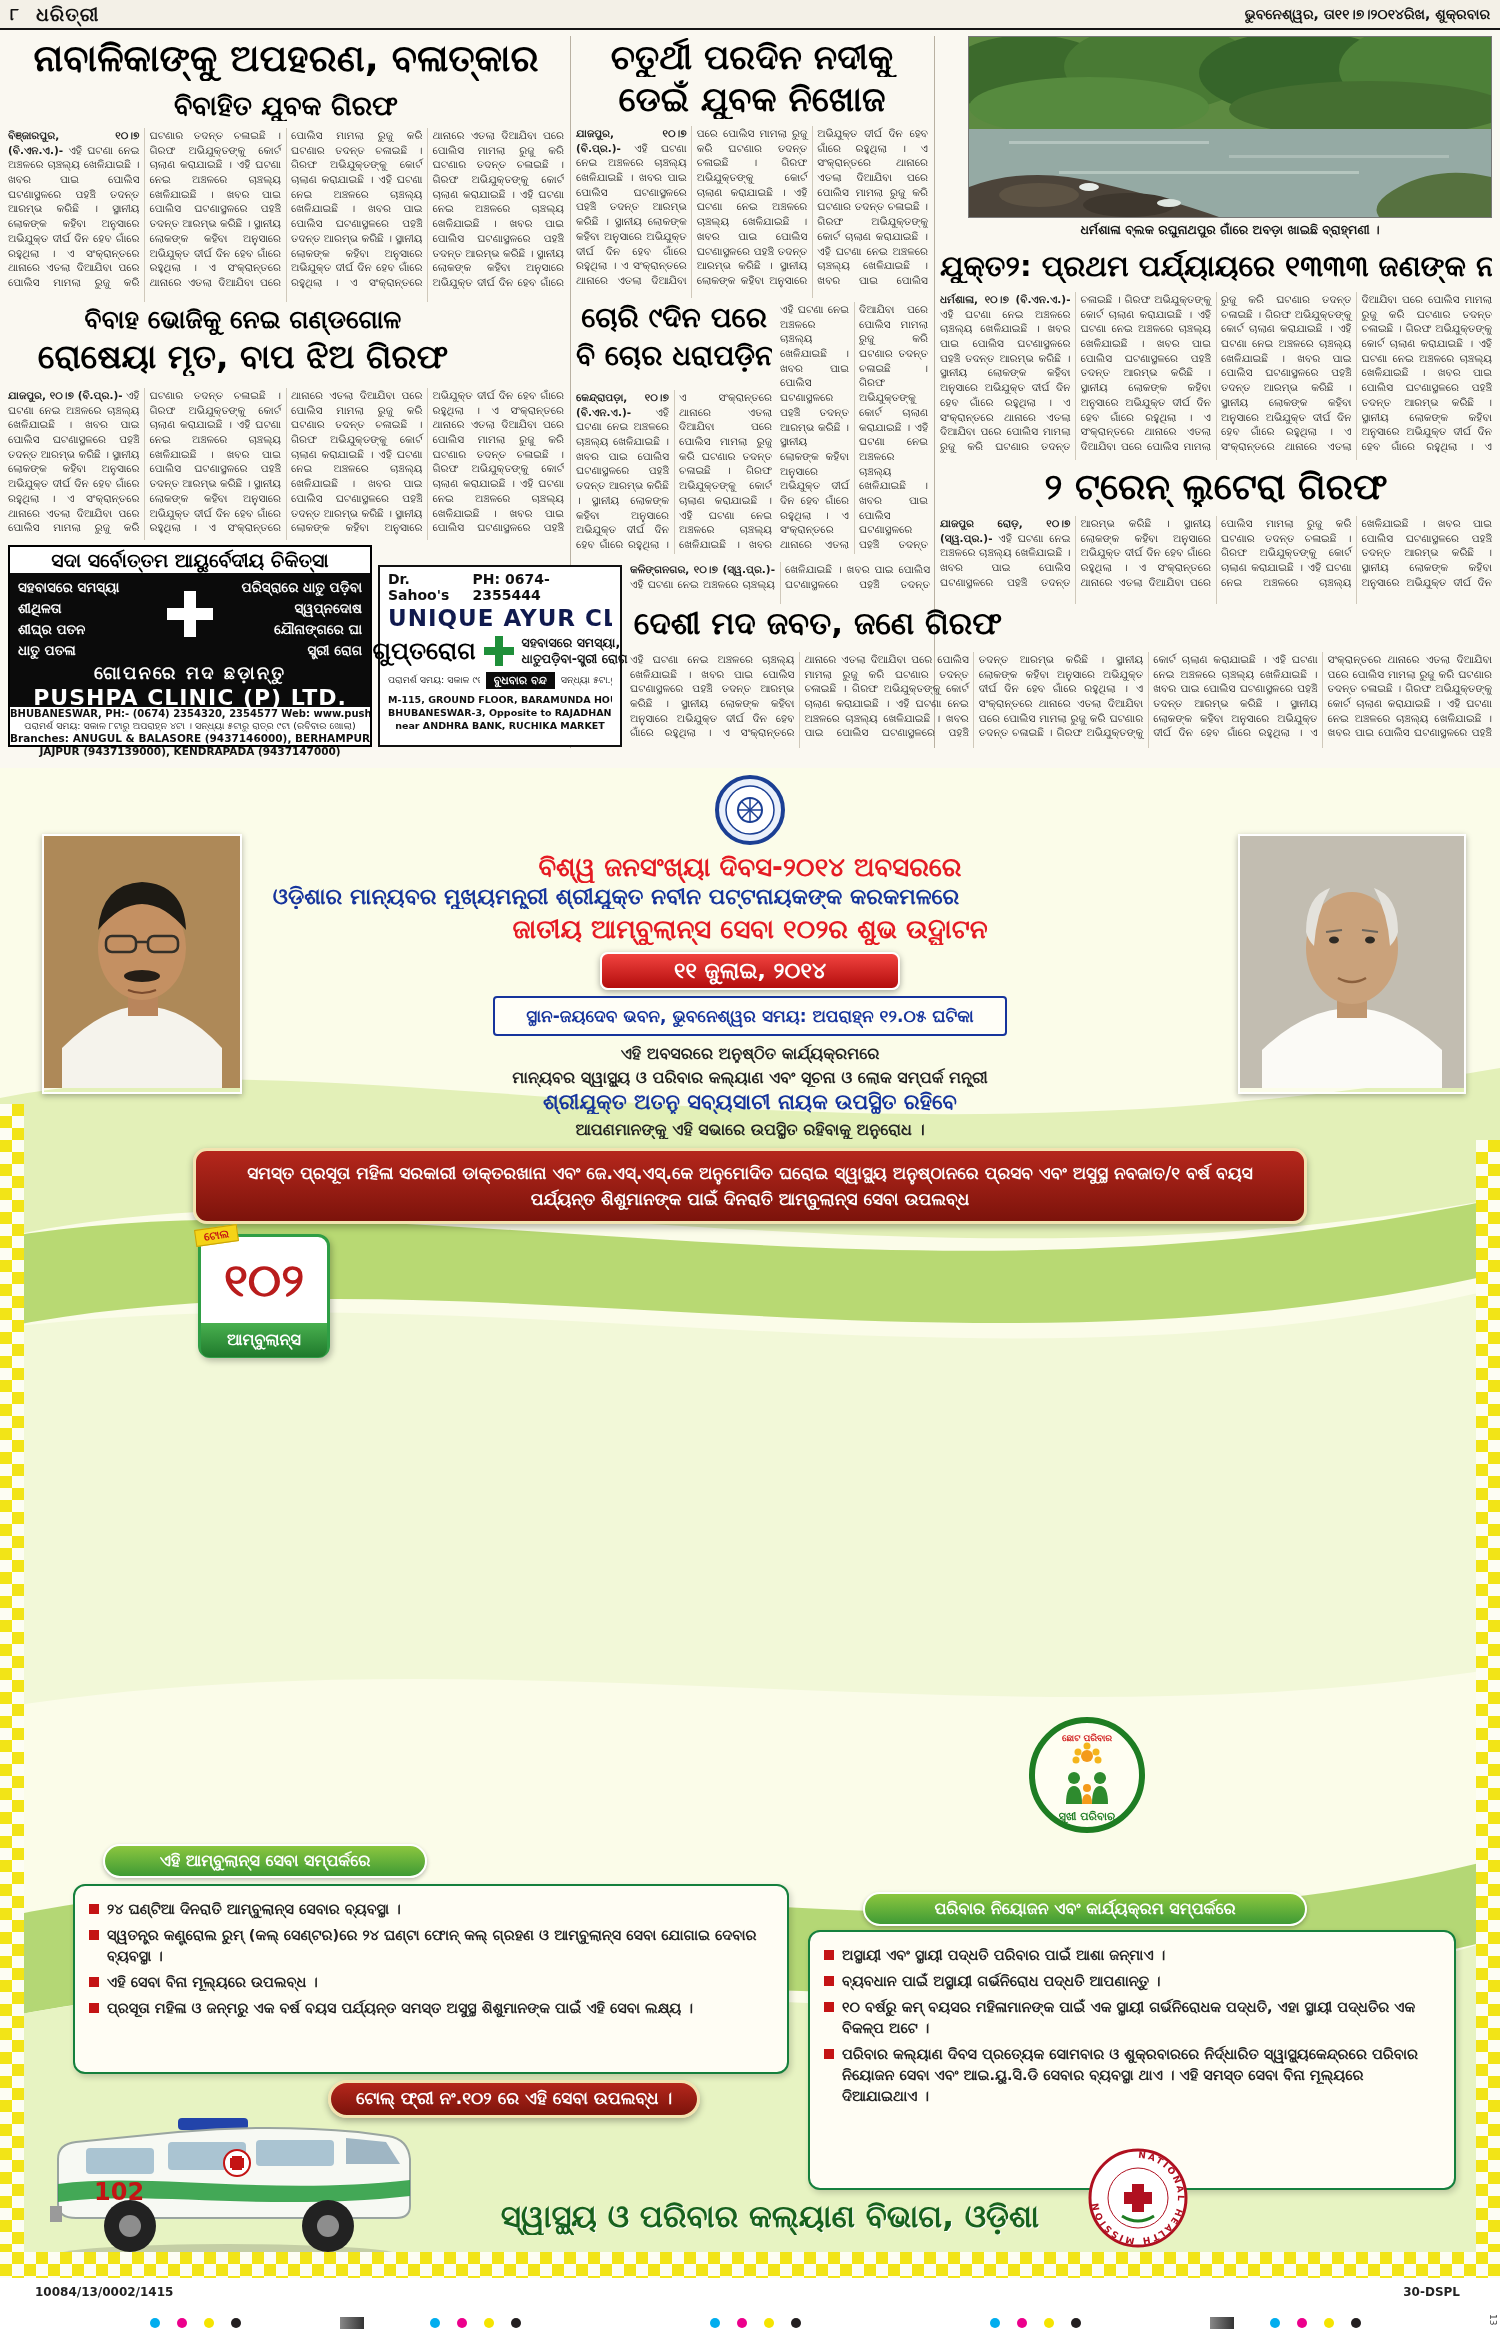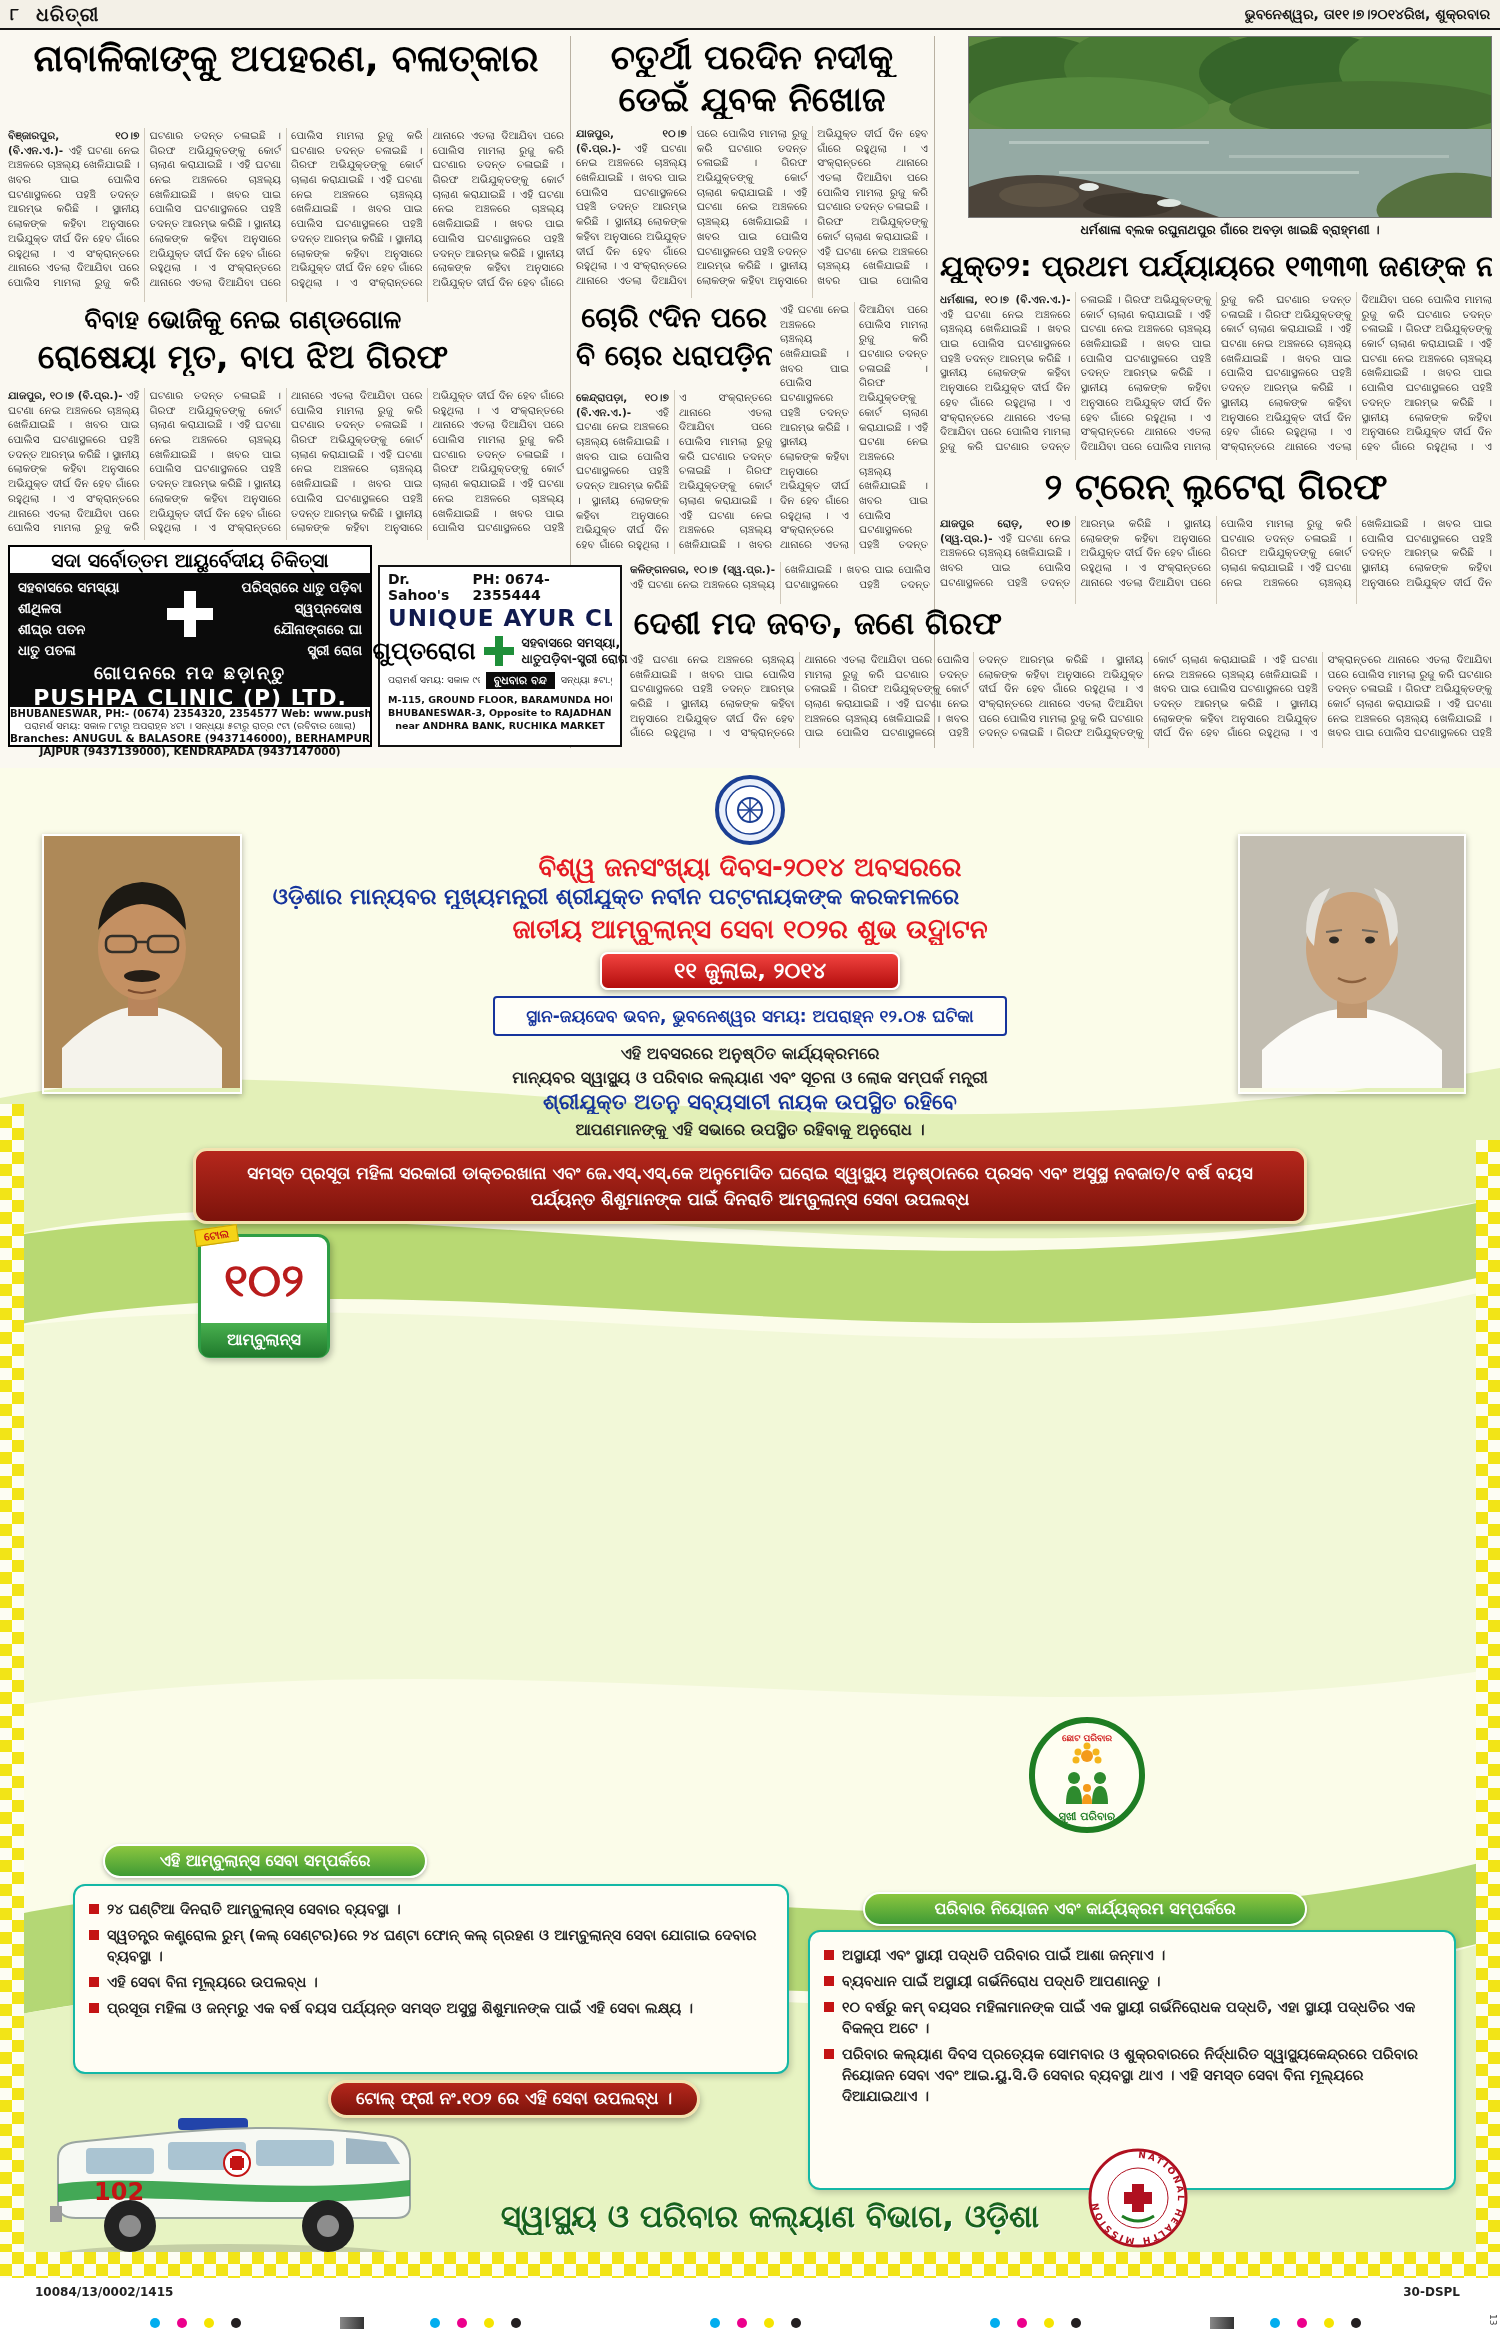--- a/index.html
+++ b/index.html
@@ -62,21 +62,21 @@
   .g-blue { font-weight:800; color:#16349c; text-align:center; white-space:nowrap; overflow:hidden; }
   .g-dark { font-weight:bold; color:#222; text-align:center; white-space:nowrap; overflow:hidden; }
   .datebox { background:linear-gradient(#f1433f,#b30d0d); color:#fff; border-radius:8px; border:2px solid #fff;
              box-shadow:0 2px 6px rgba(0,0,0,.35); font-size:22px; font-weight:800; text-align:center; line-height:34px; }
   .venuebox { background:#fffef7; border:2px solid #16349c; color:#16349c; font-weight:800; font-size:17px;
               text-align:center; line-height:36px; border-radius:4px; white-space:nowrap; overflow:hidden; }
   .maroon { background:linear-gradient(#b5271c,#7c130b); border:3px solid #f2e3b0; border-radius:14px; color:#fff;
             font-weight:bold; text-align:center; box-shadow:0 3px 7px rgba(0,0,0,.3); }
   .pill { background:linear-gradient(#8cc63f,#3f9b35); border:2px solid #fff; border-radius:18px; color:#fff;
           font-weight:bold; text-align:center; box-shadow:0 2px 4px rgba(0,0,0,.25); font-size:16px; white-space:nowrap; overflow:hidden; }
-  .infobox { background:#fffdf4; border:2px solid #14b8a6; border-radius:12px; box-shadow:2px 3px 6px rgba(0,0,0,.18); padding:8px 14px; overflow:hidden; }
+  .infobox { background:#fffdf4; border:2px solid #15803d; border-radius:12px; box-shadow:2px 3px 6px rgba(0,0,0,.18); padding:8px 14px; overflow:hidden; }
   .bullet { display:flex; gap:8px; font-weight:bold; font-size:14.5px; line-height:1.45; color:#222; margin:5px 0; }
   .bullet::before { content:""; flex:0 0 auto; width:10px; height:10px; background:#c41414; margin-top:5px; }
   .checker { background:repeating-conic-gradient(#f2e417 0 25%, #fdfdf3 0 50%); background-size:24px 24px; }
   .logo102 { border:3px solid #2f9e45; border-radius:12px; background:#fff; box-shadow:2px 3px 6px rgba(0,0,0,.25); overflow:visible; }
   .logo102 .tag { position:absolute; left:-6px; top:-10px; background:#f5d317; color:#c41414; font-size:11px; font-weight:bold;
                   padding:1px 8px; transform:rotate(-8deg); border:1px solid #c9a40a; }
   .logo102 .num { font-size:46px; font-weight:800; color:#b91c1c; text-align:center; line-height:86px; }
   .logo102 .lbl { background:linear-gradient(#49b04f,#1f7a2c); color:#fff; font-size:16px; font-weight:bold;
                   text-align:center; line-height:34px; border-radius:0 0 8px 8px; white-space:nowrap; overflow:hidden; }
   .dept { font-size:31px; font-weight:800; color:#17611d; text-align:center; text-shadow:1px 1px 0 #ffffff; white-space:nowrap; overflow:hidden; }
@@ -99,20 +99,21 @@
   <header class="np-head">
     <span class="pgnum">୮</span>
     <span class="masthead">ଧରିତ୍ରୀ</span>
     <span class="np-date">ଭୁବନେଶ୍ୱର, ତା୧୧।୭।୨୦୧୪ରିଖ, ଶୁକ୍ରବାର</span>
   </header>
 
   <div class="vrule" style="left:570px;top:36px;height:712px"></div>
   <div class="vrule" style="left:934px;top:36px;height:712px"></div>
 
   <div class="abs hl" style="left:8px;top:38px;width:556px;font-size:37px">ନାବାଳିକାଙ୍କୁ ଅପହରଣ, ବଳାତ୍କାର</div>
+  <div class="abs hl" style="left:8px;top:90px;width:556px;font-size:27px">ବିବାହିତ ଯୁବକ ଗିରଫ</div>
   <div class="abs body-cols cols4" style="left:8px;top:128px;width:556px;height:174px">
     <span class="dl">ବିଞ୍ଜାରପୁର, ୧୦।୭ (ବି.ଏନ.ଏ.)-</span>
     <span>ଏହି ଘଟଣା ନେଇ ଅଞ୍ଚଳରେ ଚାଞ୍ଚଲ୍ୟ ଖେଳିଯାଇଛି । ଖବର ପାଇ ପୋଲିସ ଘଟଣାସ୍ଥଳରେ ପହଞ୍ଚି ତଦନ୍ତ ଆରମ୍ଭ କରିଛି । ସ୍ଥାନୀୟ ଲୋକଙ୍କ କହିବା ଅନୁସାରେ ଅଭିଯୁକ୍ତ ଦୀର୍ଘ ଦିନ ହେବ ଗାଁରେ ରହୁଥିଲା । ଏ ସଂକ୍ରାନ୍ତରେ ଥାନାରେ ଏତଲା ଦିଆଯିବା ପରେ ପୋଲିସ ମାମଲା ରୁଜୁ କରି ଘଟଣାର ତଦନ୍ତ ଚଳାଇଛି । ଗିରଫ ଅଭିଯୁକ୍ତଙ୍କୁ କୋର୍ଟ ଚାଲାଣ କରାଯାଇଛି । ଏହି ଘଟଣା ନେଇ ଅଞ୍ଚଳରେ ଚାଞ୍ଚଲ୍ୟ ଖେଳିଯାଇଛି । ଖବର ପାଇ ପୋଲିସ ଘଟଣାସ୍ଥଳରେ ପହଞ୍ଚି ତଦନ୍ତ ଆରମ୍ଭ କରିଛି । ସ୍ଥାନୀୟ ଲୋକଙ୍କ କହିବା ଅନୁସାରେ ଅଭିଯୁକ୍ତ ଦୀର୍ଘ ଦିନ ହେବ ଗାଁରେ ରହୁଥିଲା । ଏ ସଂକ୍ରାନ୍ତରେ ଥାନାରେ ଏତଲା ଦିଆଯିବା ପରେ ପୋଲିସ ମାମଲା ରୁଜୁ କରି ଘଟଣାର ତଦନ୍ତ ଚଳାଇଛି । ଗିରଫ ଅଭିଯୁକ୍ତଙ୍କୁ କୋର୍ଟ ଚାଲାଣ କରାଯାଇଛି । ଏହି ଘଟଣା ନେଇ ଅଞ୍ଚଳରେ ଚାଞ୍ଚଲ୍ୟ ଖେଳିଯାଇଛି । ଖବର ପାଇ ପୋଲିସ ଘଟଣାସ୍ଥଳରେ ପହଞ୍ଚି ତଦନ୍ତ ଆରମ୍ଭ କରିଛି । ସ୍ଥାନୀୟ ଲୋକଙ୍କ କହିବା ଅନୁସାରେ ଅଭିଯୁକ୍ତ ଦୀର୍ଘ ଦିନ ହେବ ଗାଁରେ ରହୁଥିଲା । ଏ ସଂକ୍ରାନ୍ତରେ ଥାନାରେ ଏତଲା ଦିଆଯିବା ପରେ ପୋଲିସ ମାମଲା ରୁଜୁ କରି ଘଟଣାର ତଦନ୍ତ ଚଳାଇଛି । ଗିରଫ ଅଭିଯୁକ୍ତଙ୍କୁ କୋର୍ଟ ଚାଲାଣ କରାଯାଇଛି । ଏହି ଘଟଣା ନେଇ ଅଞ୍ଚଳରେ ଚାଞ୍ଚଲ୍ୟ ଖେଳିଯାଇଛି । ଖବର ପାଇ ପୋଲିସ ଘଟଣାସ୍ଥଳରେ ପହଞ୍ଚି ତଦନ୍ତ ଆରମ୍ଭ କରିଛି । ସ୍ଥାନୀୟ ଲୋକଙ୍କ କହିବା ଅନୁସାରେ ଅଭିଯୁକ୍ତ ଦୀର୍ଘ ଦିନ ହେବ ଗାଁରେ ରହୁଥିଲା । ଏ ସଂକ୍ରାନ୍ତରେ ଥାନାରେ ଏତଲା ଦିଆଯିବା ପରେ ପୋଲିସ ମାମଲା ରୁଜୁ କରି ଘଟଣାର ତଦନ୍ତ ଚଳାଇଛି । ଗିରଫ ଅଭିଯୁକ୍ତଙ୍କୁ କୋର୍ଟ ଚାଲାଣ କରାଯାଇଛି । ଏହି ଘଟଣା ନେଇ ଅଞ୍ଚଳରେ ଚାଞ୍ଚଲ୍ୟ ଖେଳିଯାଇଛି । ଖବର ପାଇ ପୋଲିସ ଘଟଣାସ୍ଥଳରେ ପହଞ୍ଚି ତଦନ୍ତ ଆରମ୍ଭ କରିଛି । ସ୍ଥାନୀୟ ଲୋକଙ୍କ କହିବା ଅନୁସାରେ ଅଭିଯୁକ୍ତ ଦୀର୍ଘ ଦିନ ହେବ ଗାଁରେ ରହୁଥିଲା । ଏ ସଂକ୍ରାନ୍ତରେ ଥାନାରେ ଏତଲା ଦିଆଯିବା ପରେ ପୋଲିସ ମାମଲା ରୁଜୁ କରି ଘଟଣାର ତଦନ୍ତ ଚଳାଇଛି । ଗିରଫ ଅଭିଯୁକ୍ତଙ୍କୁ କୋର୍ଟ ଚାଲାଣ କରାଯାଇଛି । ଏହି ଘଟଣା ନେଇ ଅଞ୍ଚଳରେ ଚାଞ୍ଚଲ୍ୟ ଖେଳିଯାଇଛି । ଖବର ପାଇ ପୋଲିସ ଘଟଣାସ୍ଥଳରେ ପହଞ୍ଚି ତଦନ୍ତ ଆରମ୍ଭ କରିଛି । ସ୍ଥାନୀୟ ଲୋକଙ୍କ କହିବା ଅନୁସାରେ ଅଭିଯୁକ୍ତ ଦୀର୍ଘ ଦିନ ହେବ ଗାଁରେ ରହୁଥିଲା । ଏ ସଂକ୍ରାନ୍ତରେ ଥାନାରେ ଏତଲା ଦିଆଯିବା ପରେ ପୋଲିସ ମାମଲା ରୁଜୁ କରି ଘଟଣାର ତଦନ୍ତ ଚଳାଇଛି । ଗିରଫ ଅଭିଯୁକ୍ତଙ୍କୁ କୋର୍ଟ ଚାଲାଣ କରାଯାଇଛି ।</span>
   </div>
 
   <div class="abs hl" style="left:8px;top:306px;width:470px;font-size:25px">ବିବାହ ଭୋଜିକୁ ନେଇ ଗଣ୍ଡଗୋଳ</div>
   <div class="abs hl" style="left:8px;top:338px;width:470px;font-size:33px">ରୋଷେୟା ମୃତ, ବାପ ଝିଅ ଗିରଫ</div>
   <div class="abs body-cols cols4" style="left:8px;top:388px;width:556px;height:152px">
     <span class="dl">ଯାଜପୁର, ୧୦।୭ (ବି.ପ୍ର.)-</span>
     <span>ଏହି ଘଟଣା ନେଇ ଅଞ୍ଚଳରେ ଚାଞ୍ଚଲ୍ୟ ଖେଳିଯାଇଛି । ଖବର ପାଇ ପୋଲିସ ଘଟଣାସ୍ଥଳରେ ପହଞ୍ଚି ତଦନ୍ତ ଆରମ୍ଭ କରିଛି । ସ୍ଥାନୀୟ ଲୋକଙ୍କ କହିବା ଅନୁସାରେ ଅଭିଯୁକ୍ତ ଦୀର୍ଘ ଦିନ ହେବ ଗାଁରେ ରହୁଥିଲା । ଏ ସଂକ୍ରାନ୍ତରେ ଥାନାରେ ଏତଲା ଦିଆଯିବା ପରେ ପୋଲିସ ମାମଲା ରୁଜୁ କରି ଘଟଣାର ତଦନ୍ତ ଚଳାଇଛି । ଗିରଫ ଅଭିଯୁକ୍ତଙ୍କୁ କୋର୍ଟ ଚାଲାଣ କରାଯାଇଛି । ଏହି ଘଟଣା ନେଇ ଅଞ୍ଚଳରେ ଚାଞ୍ଚଲ୍ୟ ଖେଳିଯାଇଛି । ଖବର ପାଇ ପୋଲିସ ଘଟଣାସ୍ଥଳରେ ପହଞ୍ଚି ତଦନ୍ତ ଆରମ୍ଭ କରିଛି । ସ୍ଥାନୀୟ ଲୋକଙ୍କ କହିବା ଅନୁସାରେ ଅଭିଯୁକ୍ତ ଦୀର୍ଘ ଦିନ ହେବ ଗାଁରେ ରହୁଥିଲା । ଏ ସଂକ୍ରାନ୍ତରେ ଥାନାରେ ଏତଲା ଦିଆଯିବା ପରେ ପୋଲିସ ମାମଲା ରୁଜୁ କରି ଘଟଣାର ତଦନ୍ତ ଚଳାଇଛି । ଗିରଫ ଅଭିଯୁକ୍ତଙ୍କୁ କୋର୍ଟ ଚାଲାଣ କରାଯାଇଛି । ଏହି ଘଟଣା ନେଇ ଅଞ୍ଚଳରେ ଚାଞ୍ଚଲ୍ୟ ଖେଳିଯାଇଛି । ଖବର ପାଇ ପୋଲିସ ଘଟଣାସ୍ଥଳରେ ପହଞ୍ଚି ତଦନ୍ତ ଆରମ୍ଭ କରିଛି । ସ୍ଥାନୀୟ ଲୋକଙ୍କ କହିବା ଅନୁସାରେ ଅଭିଯୁକ୍ତ ଦୀର୍ଘ ଦିନ ହେବ ଗାଁରେ ରହୁଥିଲା । ଏ ସଂକ୍ରାନ୍ତରେ ଥାନାରେ ଏତଲା ଦିଆଯିବା ପରେ ପୋଲିସ ମାମଲା ରୁଜୁ କରି ଘଟଣାର ତଦନ୍ତ ଚଳାଇଛି । ଗିରଫ ଅଭିଯୁକ୍ତଙ୍କୁ କୋର୍ଟ ଚାଲାଣ କରାଯାଇଛି । ଏହି ଘଟଣା ନେଇ ଅଞ୍ଚଳରେ ଚାଞ୍ଚଲ୍ୟ ଖେଳିଯାଇଛି । ଖବର ପାଇ ପୋଲିସ ଘଟଣାସ୍ଥଳରେ ପହଞ୍ଚି ତଦନ୍ତ ଆରମ୍ଭ କରିଛି । ସ୍ଥାନୀୟ ଲୋକଙ୍କ କହିବା ଅନୁସାରେ ଅଭିଯୁକ୍ତ ଦୀର୍ଘ ଦିନ ହେବ ଗାଁରେ ରହୁଥିଲା । ଏ ସଂକ୍ରାନ୍ତରେ ଥାନାରେ ଏତଲା ଦିଆଯିବା ପରେ ପୋଲିସ ମାମଲା ରୁଜୁ କରି ଘଟଣାର ତଦନ୍ତ ଚଳାଇଛି । ଗିରଫ ଅଭିଯୁକ୍ତଙ୍କୁ କୋର୍ଟ ଚାଲାଣ କରାଯାଇଛି । ଏହି ଘଟଣା ନେଇ ଅଞ୍ଚଳରେ ଚାଞ୍ଚଲ୍ୟ ଖେଳିଯାଇଛି । ଖବର ପାଇ ପୋଲିସ ଘଟଣାସ୍ଥଳରେ ପହଞ୍ଚି ତଦନ୍ତ ଆରମ୍ଭ କରିଛି । ସ୍ଥାନୀୟ ଲୋକଙ୍କ କହିବା ଅନୁସାରେ ଅଭିଯୁକ୍ତ ଦୀର୍ଘ ଦିନ ହେବ ଗାଁରେ ରହୁଥିଲା । ଏ ସଂକ୍ରାନ୍ତରେ ଥାନାରେ ଏତଲା ଦିଆଯିବା ପରେ ପୋଲିସ ମାମଲା ରୁଜୁ କରି ଘଟଣାର ତଦନ୍ତ ଚଳାଇଛି । ଗିରଫ ଅଭିଯୁକ୍ତଙ୍କୁ କୋର୍ଟ ଚାଲାଣ କରାଯାଇଛି ।</span>

